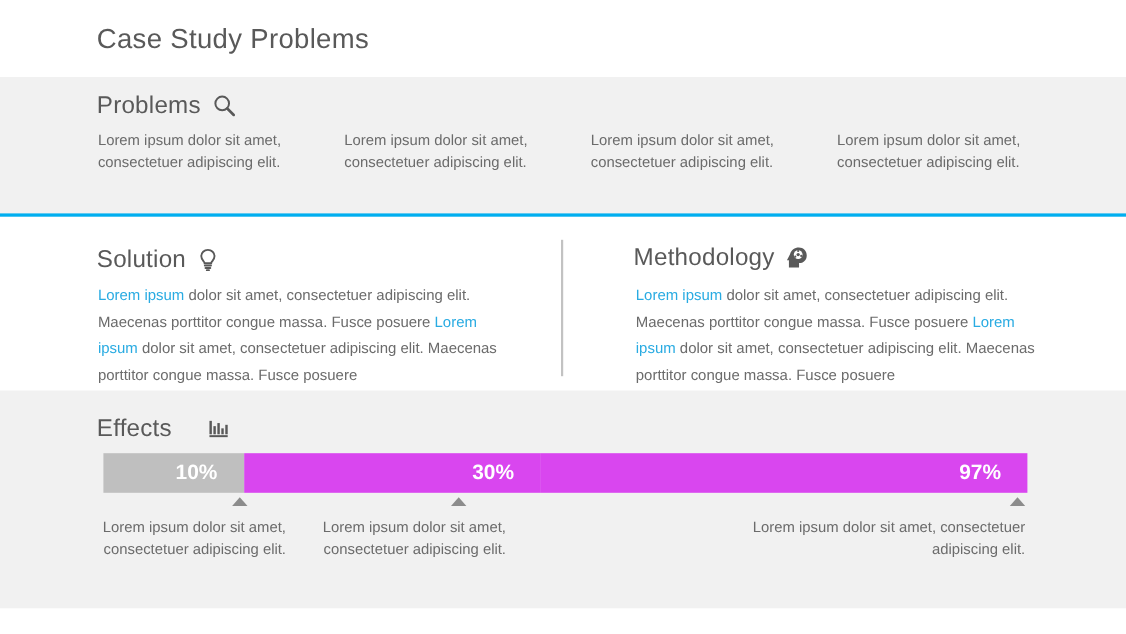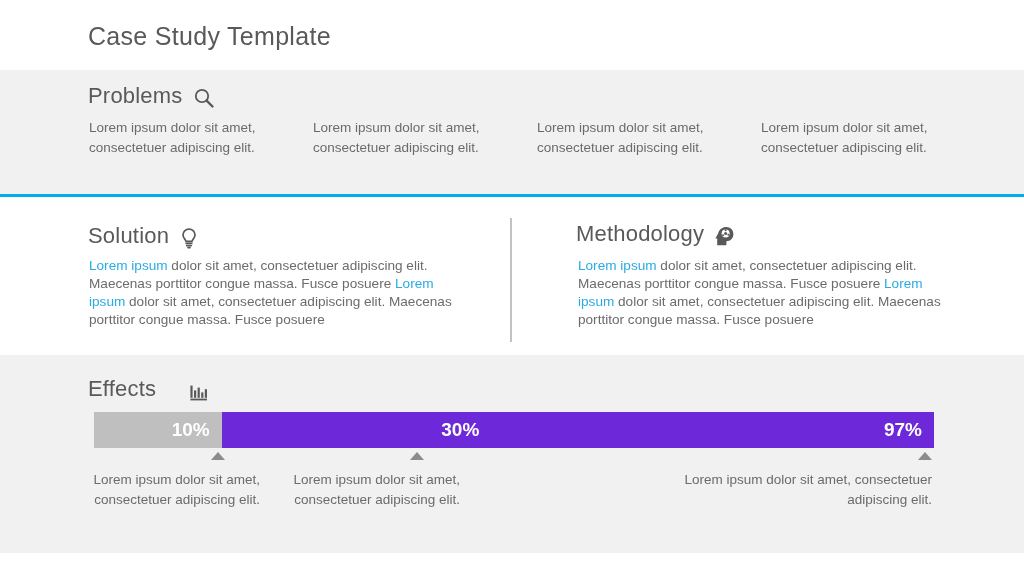--- a/index.html
+++ b/index.html
@@ -27,21 +27,21 @@
     position:absolute; left:0; top:194px; width:1024px; height:3px;
     background:#00aeef;
   }
   .band-effects {
     position:absolute; left:0; top:355px; width:1024px; height:198px;
     background:#f1f1f1;
   }
 
   
   .sec-head {
-    position:absolute; display:flex; align-items:flex-end; gap:10px;
+    position:absolute; display:flex; align-items:center; gap:10px;
     white-space:nowrap;
   }
   .sec-head .sec-label {
     font-size:22px; color:#595959; font-weight:400; letter-spacing:0.2px;
   }
   .sec-icon { display:inline-flex; align-items:center; justify-content:center; }
 
   #head-problems  { left:88px; top:83px; }
   #head-solution  { left:88px; top:223px; }
   #head-method    { left:576px; top:221px; }
@@ -57,38 +57,38 @@
   #prob-2 { left:537px; }
   #prob-3 { left:761px; }
 
   
   .mid-divider {
     position:absolute; left:510px; top:218px; width:2px; height:124px;
     background:#c2c2c2;
   }
   .mid-col {
     position:absolute; top:257px; width:370px;
-    font-size:13.6px; line-height:18px; color:#6b6b6b;
+    font-size:13.6px; line-height:24px; color:#6b6b6b;
   }
   #mid-solution { left:89px; }
   #mid-method   { left:578px; }
   .hl { color:#29abe2; }
 
   
   .bar-wrap {
     position:absolute; left:94px; top:412px; width:840px; height:36px;
     display:flex;
   }
   .bar-seg {
     height:36px; display:flex; align-items:center; justify-content:flex-end;
-    padding-right:12px;
+    padding-right:24px;
     font-size:19px; font-weight:bold; color:#ffffff;
   }
   .seg-gray { background:#bfbfbf; }
-  .seg-blue { background:#6d28d9; }
+  .seg-blue { background:#d946ef; }
 
   
   .marker {
     position:absolute; width:0; height:0;
     border-left:7px solid transparent; border-right:7px solid transparent;
     border-bottom:8px solid #8c8c8c;
   }
   #mk-0 { left:211px; top:452px; }
   #mk-1 { left:410px; top:452px; }
   #mk-2 { left:918px; top:452px; }
@@ -99,21 +99,21 @@
   }
   #cap-0 { left:28px;  top:470px; width:232px; }
   #cap-1 { left:228px; top:470px; width:232px; }
   #cap-2 { left:660px; top:470px; width:272px; }
 </style>
 </head>
 <body>
 
 <div class="slide">
 
-  <div class="slide-title">Case Study Template</div>
+  <div class="slide-title">Case Study Problems</div>
 
   <div class="band-problems"></div>
   <div class="band-divider-blue"></div>
 
   <div class="sec-head" id="head-problems">
     <span class="sec-label">Problems</span>
     <span class="sec-icon">
       <svg width="22" height="22" viewBox="0 0 22 22">
         <circle cx="9" cy="9" r="6.2" fill="none" stroke="#595959" stroke-width="1.8"></circle>
         <line x1="13.6" y1="13.6" x2="19.5" y2="19.5" stroke="#595959" stroke-width="2.4" stroke-linecap="round"></line>

